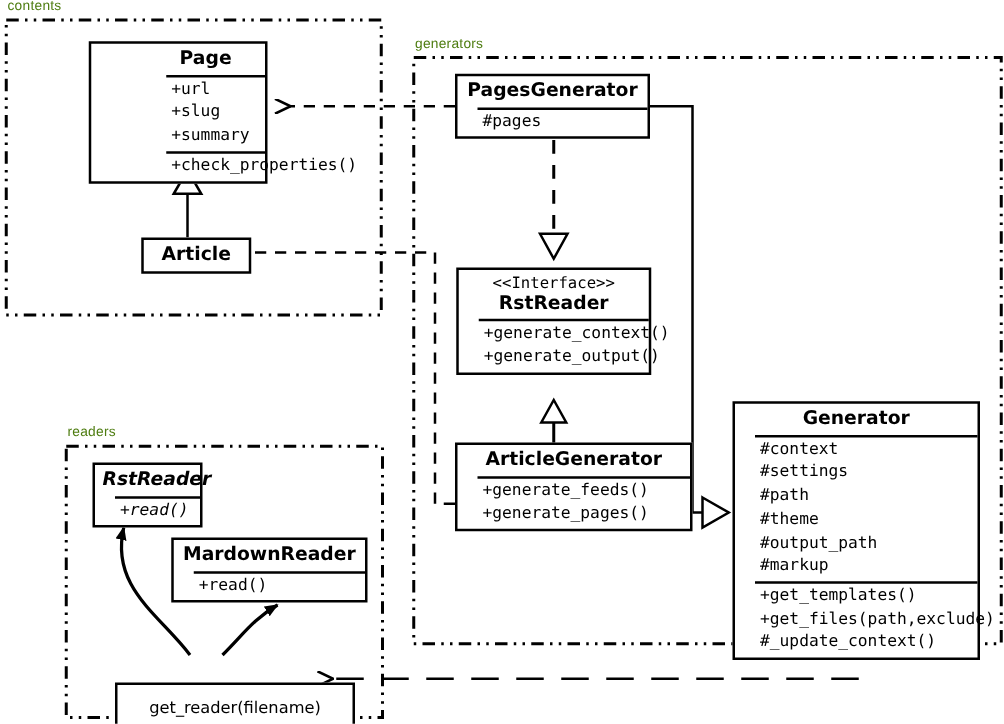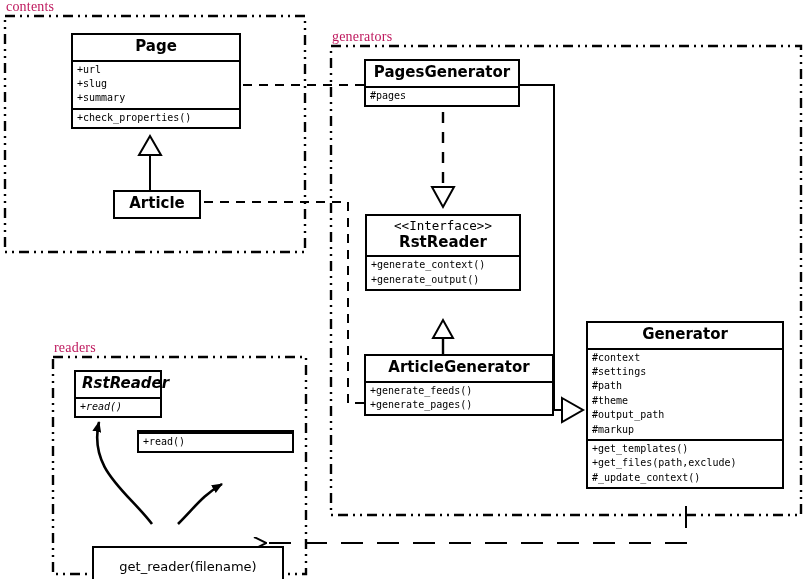--- a/index.html
+++ b/index.html
@@ -2,33 +2,33 @@
 <html><head>
 <meta charset="utf-8">
 <style>
   html,body{margin:0;padding:0;background:#ffffff;}
   body{width:803px;height:579px;position:relative;overflow:hidden;
        font-family:"DejaVu Sans","Liberation Sans",sans-serif;}
   #canvas{position:absolute;left:0;top:0;width:803px;height:579px;}
   svg.layer{position:absolute;left:0;top:0;width:803px;height:579px;overflow:visible;}
 
   
-  .pkg-label{position:absolute;font-size:14px;color:#be185d;letter-spacing:.2px;
-             white-space:nowrap;font-family:Liberation Serif, serif;}
+  .pkg-label{position:absolute;font-size:11px;color:#4d7c0f;letter-spacing:.2px;
+             white-space:nowrap;font-family:Liberation Sans, sans-serif;}
 
   
   .cls{position:absolute;background:#fff;border:2px solid #000;box-sizing:border-box;}
   .cls .hdr{padding:3px 6px 4px;text-align:center;font-weight:bold;font-size:15px;
             color:#000;line-height:1.18;}
   .cls .hdr .stereo{display:block;font-weight:normal;font-size:12.5px;
             font-family:"DejaVu Sans Mono","Liberation Mono",monospace;}
   .cls .sep{border-top:2px solid #000;}
-  .cls .cmp{padding:1px 4px 2px;font-size:10px;line-height:1.44;color:#000;
+  .cls .cmp{padding:1px 4px 2px;font-size:13px;line-height:1.44;color:#000;
             font-family:"DejaVu Sans Mono","Liberation Mono",monospace;
-            white-space:nowrap;}
+            white-space:nowrap;margin-left:16px;}
   .cls .cmp div{white-space:nowrap;}
   .plain{position:absolute;background:#fff;border:2px solid #000;box-sizing:border-box;
          display:flex;align-items:center;justify-content:center;
          font-size:13px;color:#000;
          font-family:"DejaVu Sans","Liberation Sans",sans-serif;}
 </style>
 </head>
 <body>
 
 <div id="canvas">
@@ -88,21 +88,21 @@
 
     <g>
       <path d="M 178,524 C 196,506 202,496 222,484" fill="none" stroke="#000" stroke-width="2.6" marker-end="url(#solidArrow)"></path>
     </g>
   </svg>
 
   <div class="pkg-label" style="left:6px;top:-1px;">contents</div>
   <div class="pkg-label" style="left:332px;top:29px;">generators</div>
   <div class="pkg-label" style="left:54px;top:340px;">readers</div>
 
-  <div class="cls" style="left:71px;top:33px;width:170px;">
+  <div class="cls" style="left:71px;top:33px;width:143px;padding-left:44px;">
     <div class="hdr">Page</div>
     <div class="cmp sep">
       <div>+url</div>
       <div>+slug</div>
       <div>+summary</div>
     </div>
     <div class="cmp sep">
       <div>+check_properties()</div>
     </div>
   </div>
@@ -155,20 +155,21 @@
   </div>
 
   <div class="cls" style="left:74px;top:370px;width:88px;font-style:italic;">
     <div class="hdr">RstReader</div>
     <div class="cmp sep">
       <div>+read()</div>
     </div>
   </div>
 
   <div class="cls" style="left:137px;top:430px;width:157px;">
+    <div class="hdr">MardownReader</div>
     <div class="cmp sep">
       <div>+read()</div>
     </div>
   </div>
 
   <div class="plain" style="left:92px;top:523px;width:192px;height:40px;margin-top:23px;">
     <span>get_reader(filename)</span>
   </div>
 
 </div>

